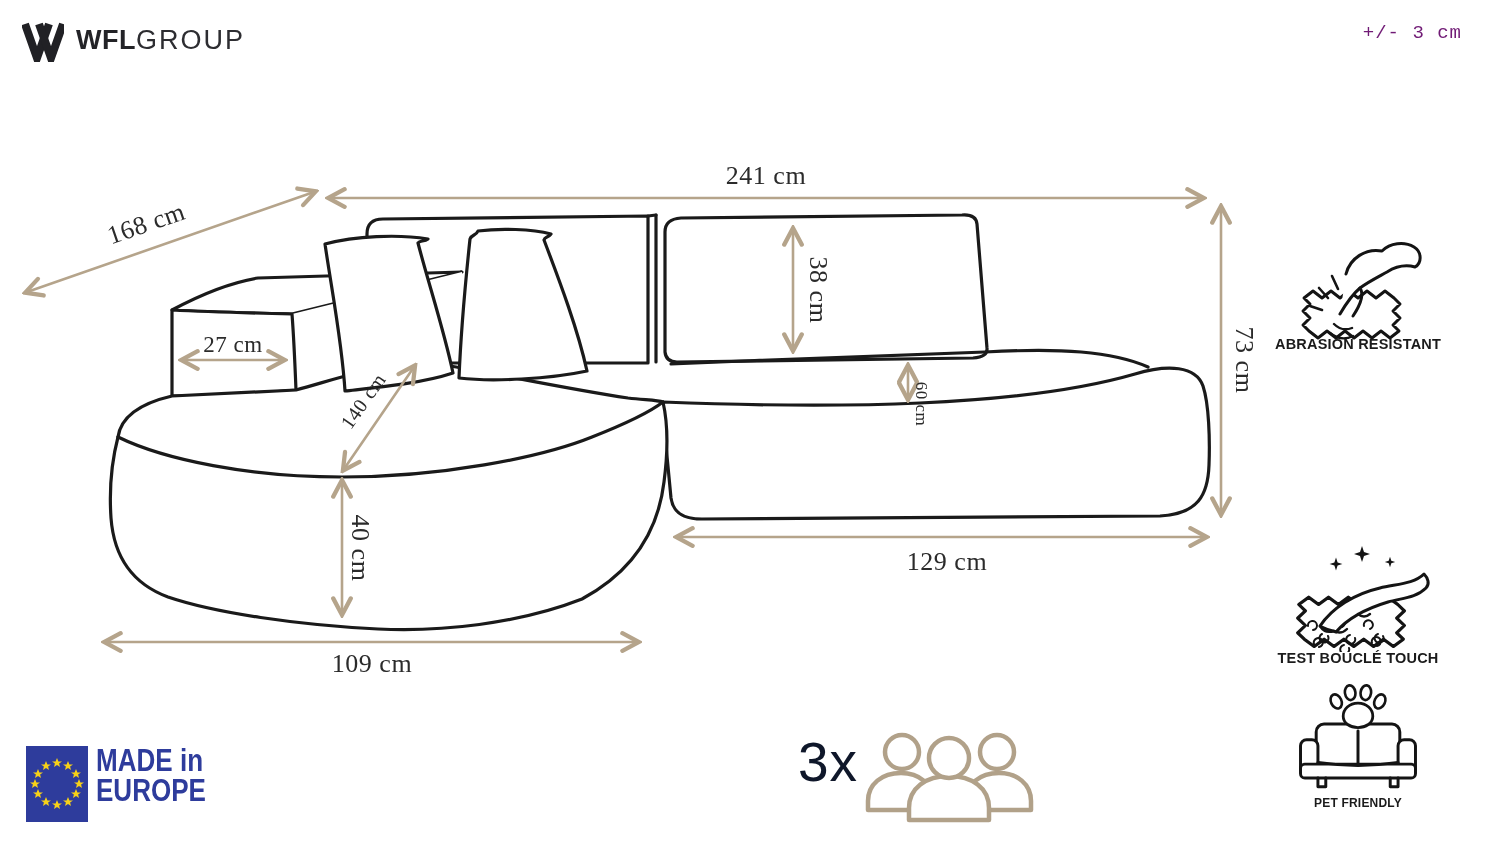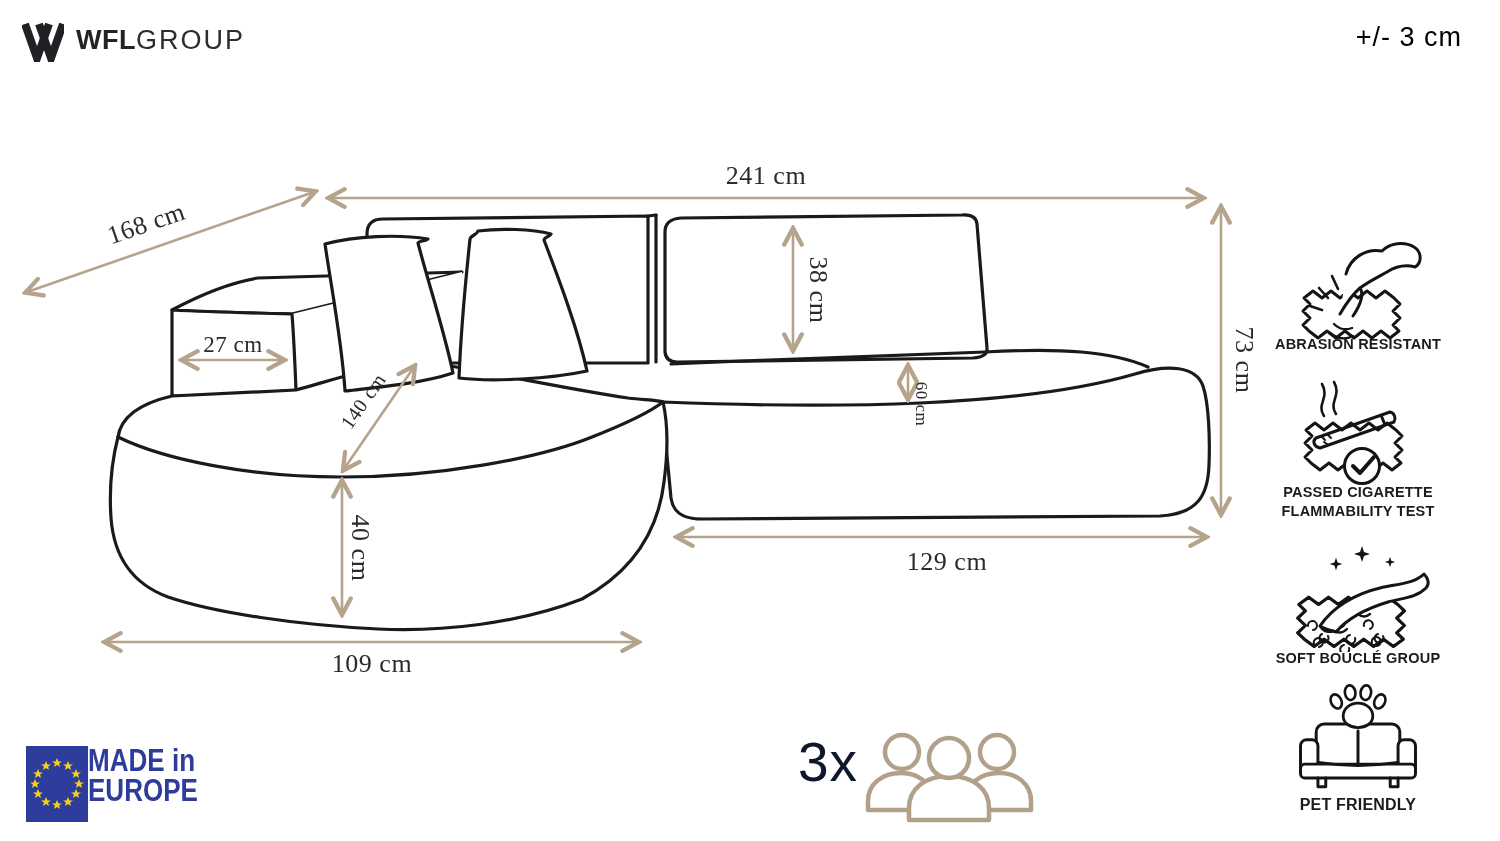--- a/index.html
+++ b/index.html
@@ -4,31 +4,31 @@
 <style>
   html,body{margin:0;padding:0;background:#fff;}
   .stage{position:relative;width:1500px;height:841px;background:#ffffff;overflow:hidden;
          font-family:"Liberation Sans",sans-serif;color:#1d1d1f;}
   
   .logo{position:absolute;left:22px;top:18px;display:flex;align-items:center;gap:12px;}
   .logo-text{font-size:27px;letter-spacing:.5px;color:#232327;white-space:nowrap;}
   .logo-text .b{font-weight:700;}
   .logo-text .l{font-weight:400;letter-spacing:2px;color:#2d2d31;}
   
-  .tolerance{position:absolute;right:38px;top:22px;font-family:Liberation Sans, sans-serif;
-             font-size:27px;color:#000000;letter-spacing:1px;}
+  .tolerance{position:absolute;right:38px;top:22px;font-family:Liberation Mono, monospace;
+             font-size:19px;color:#701a75;letter-spacing:1px;}
   
   .diagram{position:absolute;left:0;top:0;}
   .dim-label{font-family:"Liberation Serif",serif;fill:#2b2b2b;letter-spacing:.5px;}
   
   .feature{position:absolute;text-align:center;}
   .feature-label{position:absolute;width:220px;text-align:center;font-size:14.5px;
                  font-weight:600;color:#1b1b1b;letter-spacing:.2px;white-space:nowrap;}
   
-  .made-badge{position:absolute;left:26px;top:746px;display:flex;}
+  .made-badge{position:absolute;left:26px;top:746px;display:flex;gap:8px;}
   .made-text{font-weight:700;color:#2e3c9c;font-size:31px;line-height:.98;
              transform:scaleX(.84);transform-origin:left top;letter-spacing:0;}
   
   .capacity-label{position:absolute;left:798px;top:730px;font-size:55px;color:#0f172a;
                   font-weight:400;letter-spacing:1px;}
 </style>
 </head>
 <body>
 
 <div class="stage">
@@ -115,68 +115,56 @@
     <svg width="140" height="106" viewBox="0 0 140 106" stroke="#141414" fill="none" stroke-width="3" stroke-linecap="round" stroke-linejoin="round">
       <use href="#patch" transform="translate(8,52)" fill="#ffffff"></use>
       <path d="M40,62 L31,52 M50,53 L44,40 M34,74 L22,70" stroke-width="2.6"></path>
       <path d="M58,38 C62,22 78,12 94,15 C102,7 116,5 126,11 C134,16 134,27 127,31 C116,28 107,31 99,36 C90,41 80,46 72,52 C66,57 59,66 52,78" fill="#ffffff"></path>
       <path d="M72,52 C76,58 73,68 65,80"></path>
       <path d="M46,88 q8,8 18,4 M42,97 q11,9 23,3" stroke-width="2.4"></path>
     </svg>
     <div class="feature-label" style="left:-40px;top:100px;">ABRASION RESISTANT</div>
   </div>
 
-  <div class="feature" style="left:1288px;top:376px;width:140px;">
-    <svg width="140" height="110" viewBox="0 0 140 110" stroke="#141414" fill="none" stroke-width="3" stroke-linecap="round" stroke-linejoin="round">
-      <use href="#patch" transform="translate(10,44)" fill="#ffffff"></use>
-      <path d="M36,40 C28,28 42,22 34,8 M48,38 C40,26 54,20 46,6" stroke-width="2.6"></path>
-      <path d="M32,72 L106,46 M28,62 L102,36 M28,62 C24,65 26,71 32,72 M102,36 C107,37 108,43 106,46 M93,39 L97,49" fill="#ffffff" stroke-width="3"></path>
-      <path d="M34,61 l3,3 M40,59 l3,3 M36,66 l3,2" stroke-width="2"></path>
-      <circle cx="74" cy="90" r="17.5" fill="#ffffff"></circle>
-      <path d="M65,90 l7,7 14,-16" stroke-width="4"></path>
-    </svg>
-    <div class="feature-label" style="left:-40px;top:108px;">PASSED CIGARETTE</div>
-    <div class="feature-label" style="left:-40px;top:127px;">FLAMMABILITY TEST</div>
-  </div>
 
   <div class="feature" style="left:1284px;top:538px;width:148px;">
     <svg width="148" height="114" viewBox="0 0 148 114" stroke="#141414" fill="none" stroke-width="3" stroke-linecap="round" stroke-linejoin="round">
       <use href="#patch" transform="translate(6,56) scale(1.1,1.05)" fill="#ffffff"></use>
       <g stroke-width="2">
         <path d="M24,88 a4.5,4.5 0 1 1 5,4 M38,96 a4.5,4.5 0 1 0 6,2 M52,86 a4.5,4.5 0 1 1 6,3 M66,97 a4.5,4.5 0 1 0 5,3 M80,88 a4.5,4.5 0 1 1 6,3 M94,96 a4.5,4.5 0 1 0 5,2 M30,106 a4.5,4.5 0 1 1 5,3 M60,107 a4.5,4.5 0 1 0 5,3 M88,105 a4.5,4.5 0 1 1 5,3"></path>
       </g>
       <path d="M36,88 C48,70 70,56 96,50 C112,46 130,46 140,36 C144,40 146,46 142,50 C132,60 118,60 104,64 C84,70 64,80 52,94 C46,92 40,91 36,88 Z" fill="#ffffff"></path>
       <path d="M36,88 q5,8 14,5 M50,93 q7,4 13,-2 M74,76 q6,5 12,0" stroke-width="2.4"></path>
       <g fill="#141414" stroke="none">
         <use href="#spark4" transform="translate(52,26) scale(0.8)"></use>
         <use href="#spark4" transform="translate(78,16)"></use>
         <use href="#spark4" transform="translate(106,24) scale(0.65)"></use>
       </g>
     </svg>
-    <div class="feature-label" style="left:-36px;top:112px;">SOFT BOUCLÉ GROUP</div>
+    <div class="feature-label" style="left:-36px;top:112px;">TEST BOUCLÉ TOUCH</div>
   </div>
 
   <div class="feature" style="left:1288px;top:684px;width:140px;">
     <svg width="140" height="108" viewBox="0 0 160 124" stroke="#141414" fill="none" stroke-width="3.4" stroke-linecap="round" stroke-linejoin="round">
       <g transform="translate(0,4)">
         <rect x="32" y="42" width="96" height="50" rx="9" fill="#ffffff"></rect>
         <rect x="14" y="60" width="20" height="42" rx="7" fill="#ffffff"></rect>
         <rect x="126" y="60" width="20" height="42" rx="7" fill="#ffffff"></rect>
         <rect x="14" y="88" width="132" height="16" rx="5" fill="#ffffff"></rect>
         <path d="M34,86 Q80,93 126,86"></path>
         <path d="M80,50 L80,86"></path>
         <path d="M34,104 v10 h9 v-10 M117,104 v10 h9 v-10"></path>
         <path d="M80,18 C90,18 97,25 97,33 C97,41 89,46 80,46 C71,46 63,41 63,33 C63,25 70,18 80,18 Z" fill="#ffffff" stroke-width="3.2"></path>
         <ellipse cx="55" cy="16" rx="6" ry="8.5" transform="rotate(-25 55 16)" fill="#ffffff" stroke-width="3"></ellipse>
         <ellipse cx="71" cy="6" rx="6" ry="8.5" transform="rotate(-8 71 6)" fill="#ffffff" stroke-width="3"></ellipse>
         <ellipse cx="89" cy="6" rx="6" ry="8.5" transform="rotate(8 89 6)" fill="#ffffff" stroke-width="3"></ellipse>
         <ellipse cx="105" cy="16" rx="6" ry="8.5" transform="rotate(25 105 16)" fill="#ffffff" stroke-width="3"></ellipse>
       </g>
     </svg>
-    <div class="feature-label" style="left:-40px;top:112px;font-size:16px;">PET FRIENDLY</div>
+    <div class="feature-label" style="left:-40px;top:112px;font-size:12px;">PET FRIENDLY</div>
   </div>
 
   <div class="made-badge">
     <svg width="62" height="76" viewBox="0 0 62 76">
       <rect x="0" y="0" width="62" height="76" fill="#2e3c9c"></rect>
       <g fill="#f7d118">
         <use href="#spark4" x="0" y="0" visibility="hidden"></use>
         <g id="eustars">
           <path transform="translate(31,17)" d="M0,-5 L1.45,-1.55 5,-1.55 2.1,0.6 3,4 0,2 -3,4 -2.1,0.6 -5,-1.55 -1.45,-1.55 Z"></path>
           <path transform="translate(42,20)" d="M0,-5 L1.45,-1.55 5,-1.55 2.1,0.6 3,4 0,2 -3,4 -2.1,0.6 -5,-1.55 -1.45,-1.55 Z"></path>

